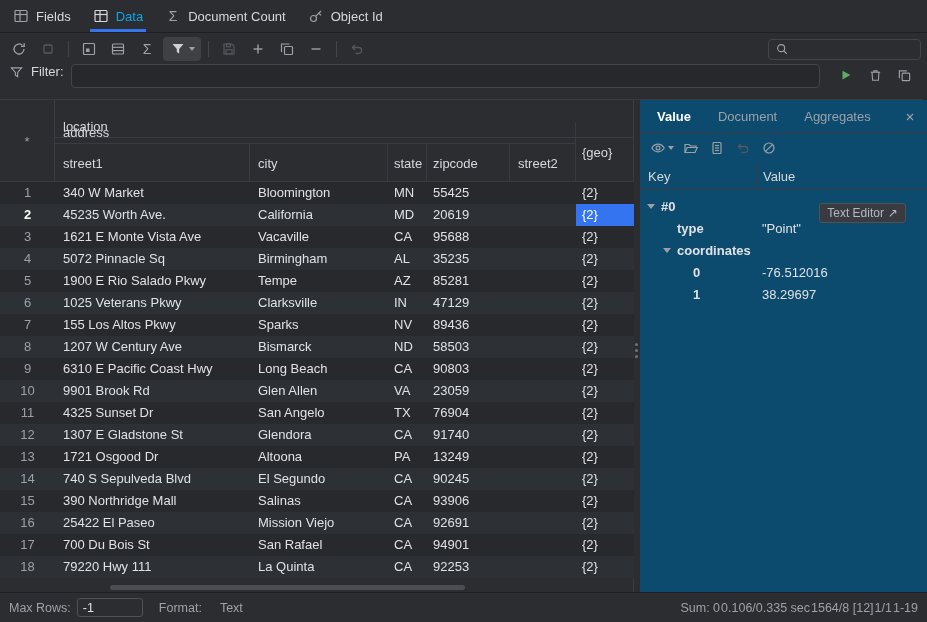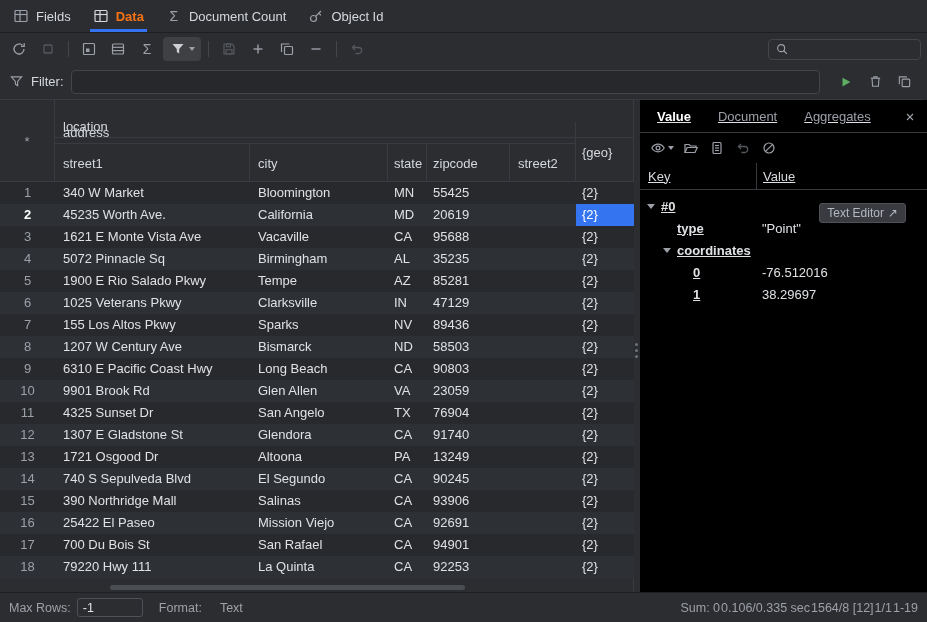--- a/index.html
+++ b/index.html
@@ -3,48 +3,48 @@
 <meta charset="utf-8">
 <style>
   * { margin:0; padding:0; box-sizing:border-box; }
   html,body { width:927px; height:622px; background:#1e1f22; }
   body { font-family:"Liberation Sans","DejaVu Sans",sans-serif; font-size:13px; color:#dfe1e5; }
   .app { position:relative; width:927px; height:622px; background:#2b2d30; overflow:hidden; }
 
   
   .tabbar { position:absolute; top:0; left:0; right:0; height:33px; display:flex; align-items:stretch; padding-left:2px; border-bottom:1px solid #1e1f22; background:#2b2d30; }
   .tab { display:flex; align-items:center; gap:7px; padding:12px 11px; position:relative; color:#d5d8dd; cursor:default; }
-  .tab.active { color:#f97316; font-weight:bold; }
+  .tab.active { color:#0ea5e9; font-weight:normal; }
   .tab.active::after { content:""; position:absolute; left:8px; right:8px; bottom:0; height:3px; background:#3574f0; }
   .icn { display:inline-flex; align-items:center; justify-content:center; width:16px; height:16px; }
   .icn svg { display:block; }
   .sigma { font-size:14px; color:#9da0a8; font-weight:normal; }
 
   
   .toolbar { position:absolute; top:34px; left:0; right:0; height:30px; display:flex; align-items:center; padding:0 6px; gap:3px; background:#2b2d30; }
   .tbtn { width:26px; height:24px; display:flex; align-items:center; justify-content:center; border-radius:4px; }
   .tbtn.toggled { background:#3e4043; width:38px; gap:3px; }
   .tsep { width:1px; height:16px; background:#43454a; margin:0 4px; }
   .caret { width:0; height:0; border-left:3px solid transparent; border-right:3px solid transparent; border-top:4px solid #9da0a8; }
   .search { margin-left:auto; width:153px; height:21px; border:1px solid #43454a; border-radius:4px; display:flex; align-items:center; padding-left:5px; gap:4px; background:#2b2d30; }
   .search input { flex:1; min-width:0; background:transparent; border:none; outline:none; color:#dfe1e5; font:inherit; }
 
   
-  .filterbar { position:absolute; top:64px; left:0; right:4px; height:36px; display:flex; align-items:center; padding:0 8px; gap:7px; background:#2b2d30; border-bottom:1px solid #393b40; }
+  .filterbar { position:absolute; top:64px; left:0; right:4px; height:36px; display:flex; padding:0 8px; gap:7px; background:#2b2d30; border-bottom:1px solid #393b40; }
   .filter-label { color:#d5d8dd; }
   .filter-input { flex:1; height:24px; background:#26282b; border:1px solid #43454a; border-radius:4px; color:#dfe1e5; font:inherit; padding:0 6px; outline:none; margin-right:8px; }
   .fbtn { width:22px; height:22px; display:flex; align-items:center; justify-content:center; border-radius:4px; }
 
   
   .main { position:absolute; top:100px; left:0; right:0; bottom:30px; display:flex; background:#2b2d30; }
   .grid-area { width:634px; position:relative; border-right:1px solid #393b40; background:#2b2d30; }
   .splitter { width:6px; position:relative; }
   .split-dots { position:absolute; top:243px; left:1px; display:flex; flex-direction:column; gap:3px; }
   .split-dots i { width:3px; height:3px; border-radius:50%; background:#6f737a; }
-  .side { flex:1; position:relative; background:#000000;text-decoration:underline; }
+  .side { flex:1; position:relative; background:#0c4a6e; }
 
   
   .grid-header { position:absolute; top:0; left:0; width:634px; height:82px; border-bottom:1px solid #393b40; color:#d5d8dd; }
   .h-num { position:absolute; left:0; top:0; width:55px; height:82px; border-right:1px solid #393b40; display:flex; align-items:center; justify-content:center; color:#9da0a8; }
   .h-loc { position:absolute; left:55px; top:16px; width:579px; height:22px; line-height:21px; padding-left:8px; border-bottom:1px solid #393b40; }
   .h-addr { position:absolute; left:55px; top:22px; width:521px; height:22px; line-height:21px; padding-left:8px; border-bottom:1px solid #393b40; border-right:1px solid #393b40; }
   .h-geo { position:absolute; left:576px; top:22px; width:58px; height:60px; display:flex; align-items:center; padding-left:6px; }
   .h-cols { position:absolute; left:55px; top:44px; height:38px; display:flex; }
   .h-col { height:38px; display:flex; align-items:center; padding-left:8px; border-right:1px solid #393b40; }
   .h-col.w-state, .h-col.w-zipcode { padding-left:6px; }

